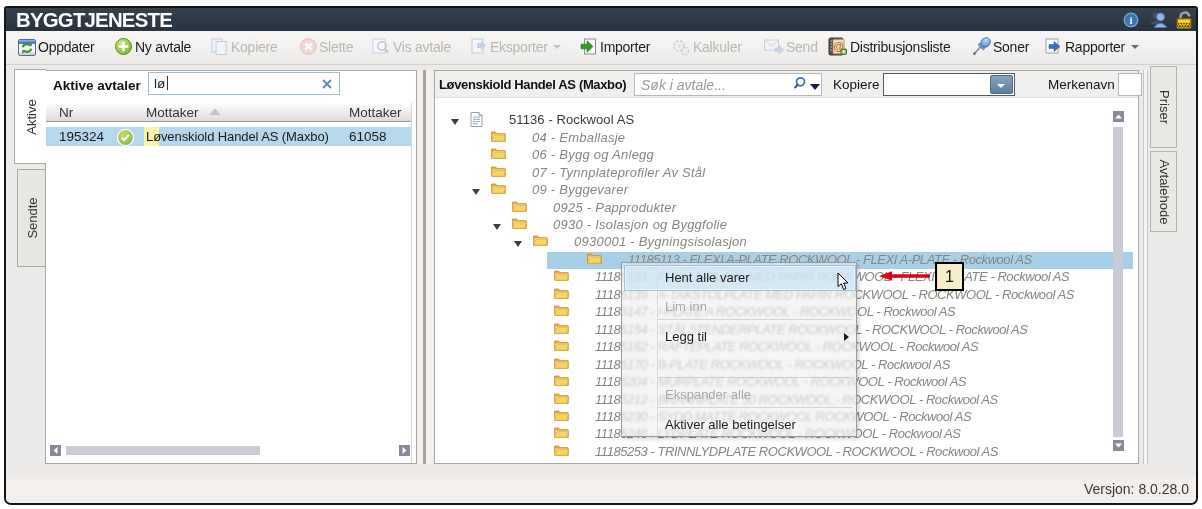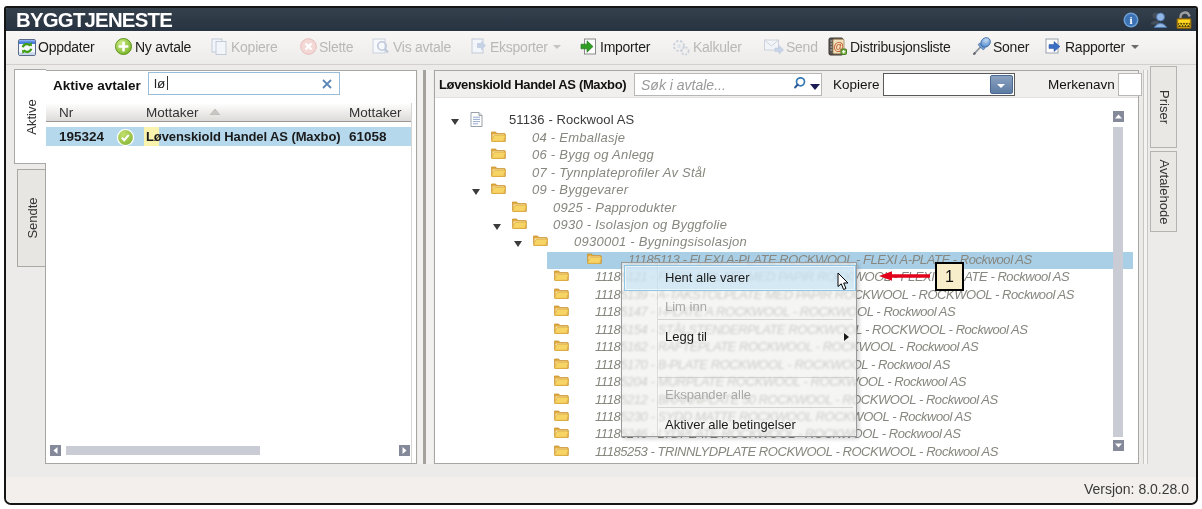--- a/index.html
+++ b/index.html
@@ -18,21 +18,21 @@
   #version { position:absolute; right:7px; top:4px; font-size:14px; color:#3a3a3a; }
   .vtabL { position:absolute; left:8px; width:31px; background:#e8e6e3; border:1px solid #aaa8a5; }
   .vtabL .rot { position:absolute; left:50%; top:50%; transform:translate(-50%,-50%) rotate(-90deg); font-size:13px; color:#333; white-space:nowrap; }
   #lpanel { position:absolute; left:39px; top:62px; width:372px; height:394px; background:#fff; border:1px solid #a8a6a3; }
   #rpanel { position:absolute; left:428px; top:62px; width:705px; height:394px; background:#fff; border:1px solid #a8a6a3; }
   .b { font-weight:bold; }
   .i { font-style:italic; }
   svg { display:block; }
   
   #lthead { position:absolute; left:0; top:32px; width:365px; height:19px; background:linear-gradient(#ffffff,#dddbd8); border-bottom:1px solid #9a9895; font-size:13.5px; color:#333; }
-  #lrow { position:absolute; left:0; top:52px; width:365px; height:19px; background:#b5d8ec; font-size:13.5px; color:#1a1a1a; font-weight:bold; }
+  #lrow { position:absolute; left:0; top:52px; width:365px; height:19px; background:#b5d8ec; font-size:13.5px; color:#1a1a1a; font-weight:normal; }
   
   .trow { position:absolute; left:0; height:18px; font-size:13px; white-space:nowrap; display:flex; align-items:flex-start; color:#87877f; font-style:italic;gap:20px; }
   .trow .lbl { margin-left:6px; }
   .exp { position:absolute; top:6px; width:0; height:0; border-left:4.5px solid transparent; border-right:4.5px solid transparent; border-top:6px solid #3c3c3c; }
   
   #cmenu { position:absolute; left:615px; top:254px; width:236px; height:175px; background:rgba(240,240,238,0.66); border:1px solid #9a9a9a; box-shadow:2px 2px 4px rgba(0,0,0,0.18); backdrop-filter:blur(1.1px); z-index:50; }
   .mi { position:absolute; left:2px; width:232px; height:26px; line-height:26px; font-size:13px; color:#1a1a1a; padding-left:41px; }
   .mi.dis { color:#a9a9a9; }
   .msep { position:absolute; left:36px; width:195px; height:1px; background:rgba(190,190,190,0.6); }
   #mhl { position:absolute; left:2px; top:2px; width:232px; height:26px; background:rgba(187,224,245,0.55); border:1px solid #8ec4e4; box-shadow:inset 0 0 0 1px rgba(255,255,255,0.6); }

